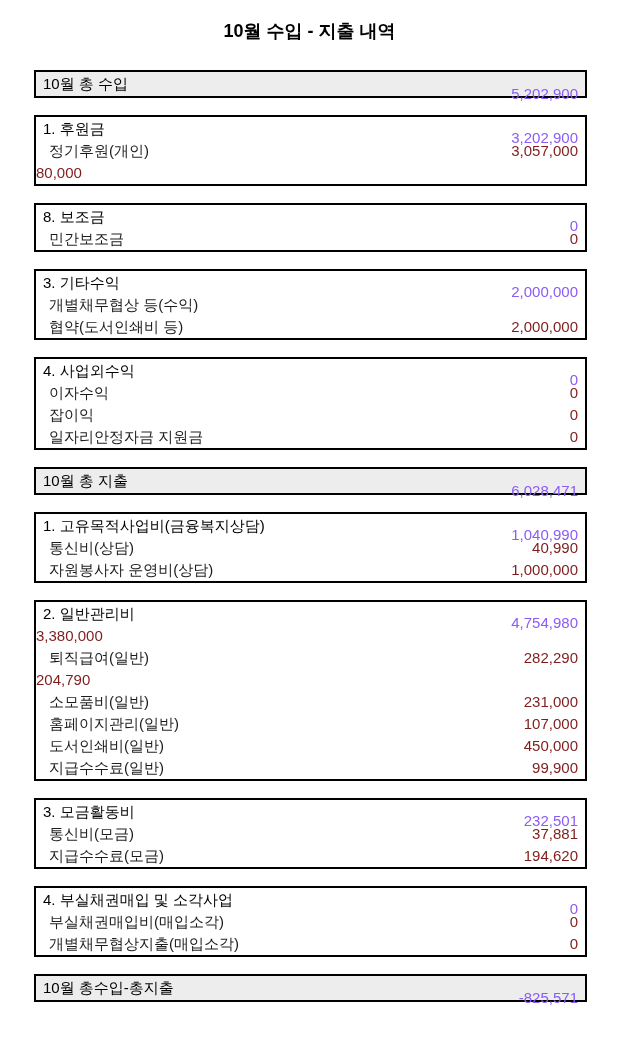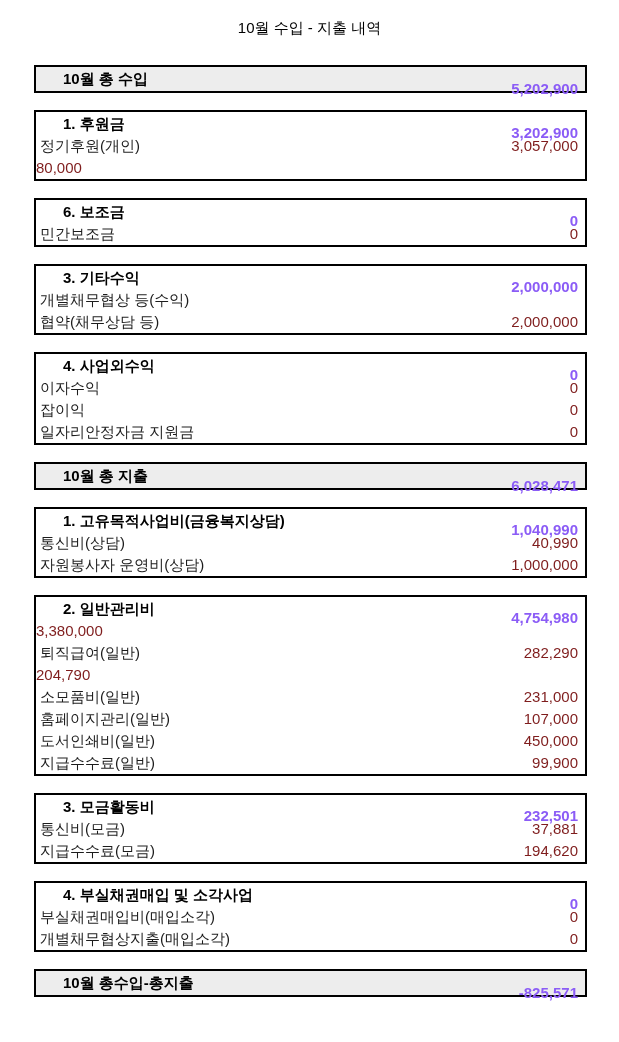--- a/index.html
+++ b/index.html
@@ -11,22 +11,22 @@
   }
   .page {
     position: relative;
     width: 619px;
     height: 1042px;
     background: #ffffff;
     overflow: hidden;
   }
   .title {
     margin: 19px 0 14px 0;
-    font-size: 15px;
-    font-weight: normal;
+    font-size: 18px;
+    font-weight: bold;
     text-align: center;
     color: #000000;
   }
   .box {
     box-sizing: border-box;
     width: 553px;
     margin: 17px 0 0 34px;
     border: 2px solid #000000;
     background: #ffffff;
   }
@@ -35,26 +35,25 @@
   .row {
     display: flex;
     justify-content: space-between;
     align-items: center;
     height: 22px;
     font-size: 15px;
     line-height: 22px;
     white-space: nowrap;
   }
   .row.header {
-    font-weight: bold;
+    font-weight: normal;
     height: 23px;
-    padding-left: 20px;
   }
   .summary .row.header { height: 24px; }
-  .row .lbl { padding-left: 4px; color: #1c1c1c; }
+  .row .lbl { padding-left: 13px; color: #1c1c1c; }
   .row.header .lbl { padding-left: 7px; color: #000000; }
   .row .val { padding-right: 7px; text-align: right; color: #7f1d1d; }
   .row.header .val { color: #8b5cf6; margin-top: 19px; }
 </style>
 </head>
 <body>
 
 <div class="page">
 
   <h1 class="title">10월 수입 - 지출 내역</h1>
@@ -75,39 +74,39 @@
         <div class="row item">
           <span class="lbl">정기후원(개인)</span>
           <span class="val">3,057,000</span>
         </div>
         <div class="row item">
           <span class="val">80,000</span>
         </div>
       </div>
       <div class="box section">
         <div class="row header">
-          <span class="lbl">6. 보조금</span>
+          <span class="lbl">8. 보조금</span>
           <span class="val">0</span>
         </div>
         <div class="row item">
           <span class="lbl">민간보조금</span>
           <span class="val">0</span>
         </div>
       </div>
       <div class="box section">
         <div class="row header">
           <span class="lbl">3. 기타수익</span>
           <span class="val">2,000,000</span>
         </div>
         <div class="row item">
           <span class="lbl">개별채무협상 등(수익)</span>
           <span class="val"></span>
         </div>
         <div class="row item">
-          <span class="lbl">협약(채무상담 등)</span>
+          <span class="lbl">협약(도서인쇄비 등)</span>
           <span class="val">2,000,000</span>
         </div>
       </div>
       <div class="box section">
         <div class="row header">
           <span class="lbl">4. 사업외수익</span>
           <span class="val">0</span>
         </div>
         <div class="row item">
           <span class="lbl">이자수익</span>

